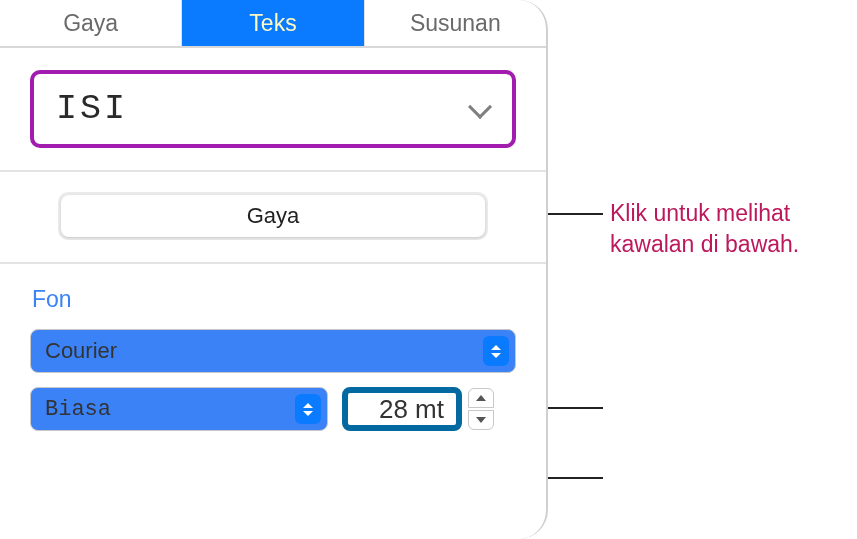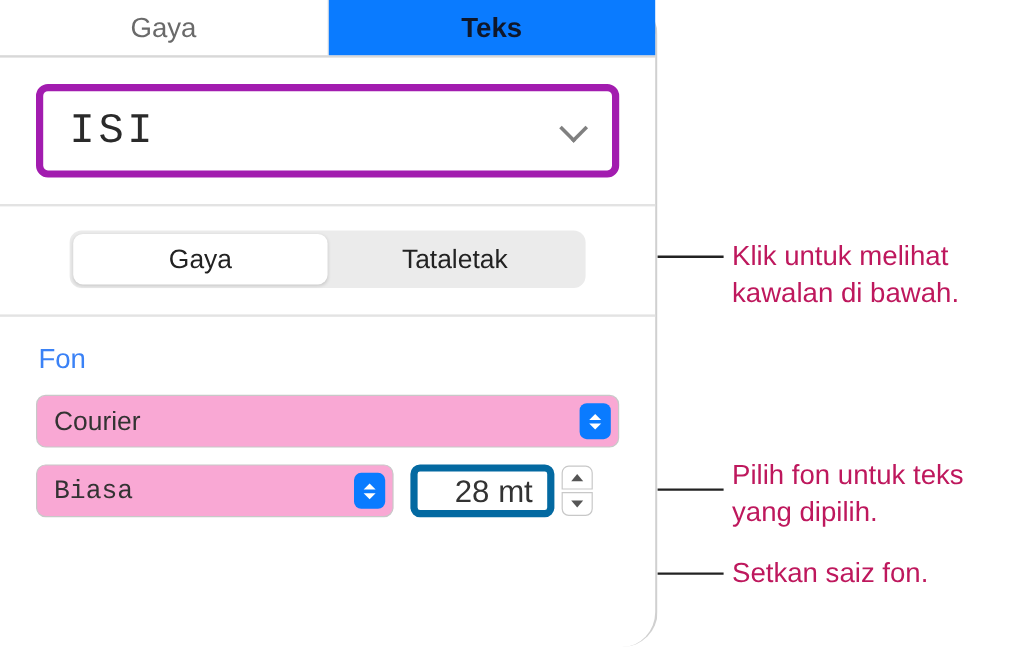--- a/index.html
+++ b/index.html
@@ -31,30 +31,30 @@
       align-items: center;
       justify-content: center;
       font-size: 23px;
       color: #6a6a6a;
       cursor: pointer;
       border-right: 1px solid #e0e0e0;
     }
     .top-tab:last-child { border-right: none; }
     .top-tab.active {
       background: #0a7bff;
-      color: #0f172a;
-      font-weight: 700;
+      color: #fef9c3;
+      font-weight: 400;
     }
     .content {
       padding: 22px 30px 0 30px;
     }
     .paragraph-style {
       width: 100%;
       height: 78px;
-      border: 6px solid #a21caf;
+      border: 4px solid #a21caf;
       border-radius: 10px;
       display: flex;
       align-items: center;
       justify-content: space-between;
       padding: 0 22px;
       cursor: pointer;
       background: #fff;
     }
     .paragraph-style-text {
       font-family: "Courier New", Courier, monospace;
@@ -119,21 +119,21 @@
     }
     .select {
       width: 100%;
       height: 44px;
       border: 1px solid #c8c8c8;
       border-radius: 8px;
       display: flex;
       align-items: center;
       justify-content: space-between;
       padding: 0 6px 0 14px;
-      background: #f9a8d4;
+      background: #3b82f6;
       cursor: pointer;
       font-size: 22px;
     }
     .select-caret {
       width: 26px;
       height: 30px;
       background: #0a7bff;
       border-radius: 6px;
       display: flex;
       flex-direction: column;
@@ -213,34 +213,34 @@
     .c2 { top: 380px; left: 62px; }
     .c3 { top: 462px; left: 62px; }
   </style>
 </head>
 <body>
 
 <div class="panel">
   <div class="top-tabs">
     <div class="top-tab">Gaya</div>
     <div class="top-tab active">Teks</div>
+    <div class="top-tab">Susunan</div>
   </div>
 
   <div class="content">
     <div class="paragraph-style">
       <span class="paragraph-style-text">ISI</span>
       <span class="chevron-down-lg"></span>
     </div>
 
     <hr class="hr">
 
     <div class="seg-row">
       <div class="segmented">
         <div class="seg-btn active">Gaya</div>
-        <div class="seg-btn">Tataletak</div>
       </div>
     </div>
 
     <hr class="hr">
 
     <div class="fon-label">Fon</div>
 
     <div class="select-row">
       <div class="select">
         <span>Courier</span>
@@ -276,15 +276,13 @@
   </div>
 </div>
 
 <div class="callouts">
   <svg width="309" height="539" style="position:absolute;top:0;left:0;pointer-events:none">
     <path d="M 55 214 L -175 214 L -175 253" stroke="#222" stroke-width="2" fill="none"></path>
     <path d="M 55 408 L -20 408" stroke="#222" stroke-width="2" fill="none"></path>
     <path d="M 55 478 L -2 478" stroke="#222" stroke-width="2" fill="none"></path>
   </svg>
   <div class="callout c1">Klik untuk melihat kawalan di bawah.</div>
-  <div class="callout c2">Pilih fon untuk teks yang dipilih.</div>
-  <div class="callout c3">Setkan saiz fon.</div>
 </div>
 
 </body></html>

